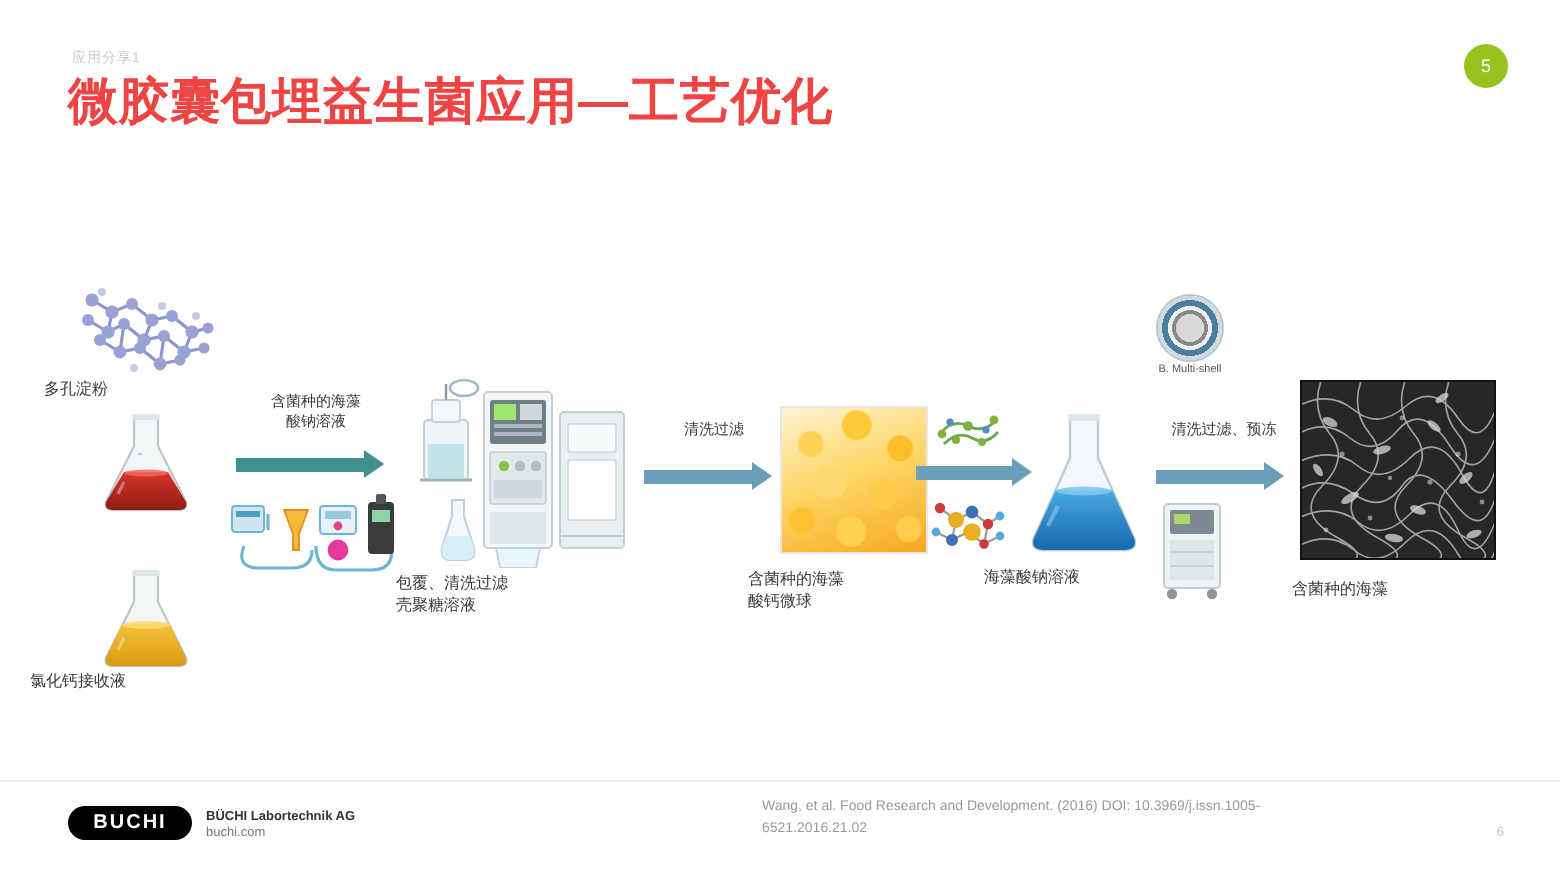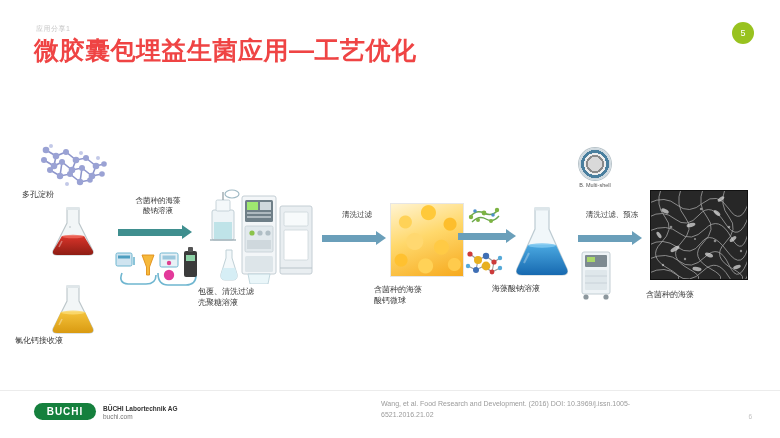--- a/index.html
+++ b/index.html
@@ -74,21 +74,21 @@
   }
   .multishell .lbl{font-size:5.5px;color:#555;margin-top:2px;}
   
   .flowill{position:absolute;}
   
   .dryer{position:absolute;}
   
   .footer-rule{position:absolute;left:0;right:0;bottom:47px;height:1px;background:#ececec;}
   .logo{
     position:absolute;left:34px;bottom:18px;width:62px;height:17px;border-radius:9px;
-    background:#15803d;display:flex;align-items:center;justify-content:center;
+    background:#000000;display:flex;align-items:center;justify-content:center;
   }
   .logo span{
     color:#fff;font-size:10px;font-weight:bold;letter-spacing:1px;
     font-family:"Liberation Sans",sans-serif;
   }
   .logo-text{position:absolute;left:103px;bottom:26px;font-size:6.5px;color:#333;font-weight:bold;}
   .logo-url{position:absolute;left:103px;bottom:18px;font-size:6.5px;color:#777;}
   .citation{
     position:absolute;left:381px;bottom:17px;width:300px;font-size:7px;color:#9a9a9a;line-height:1.55;
   }

